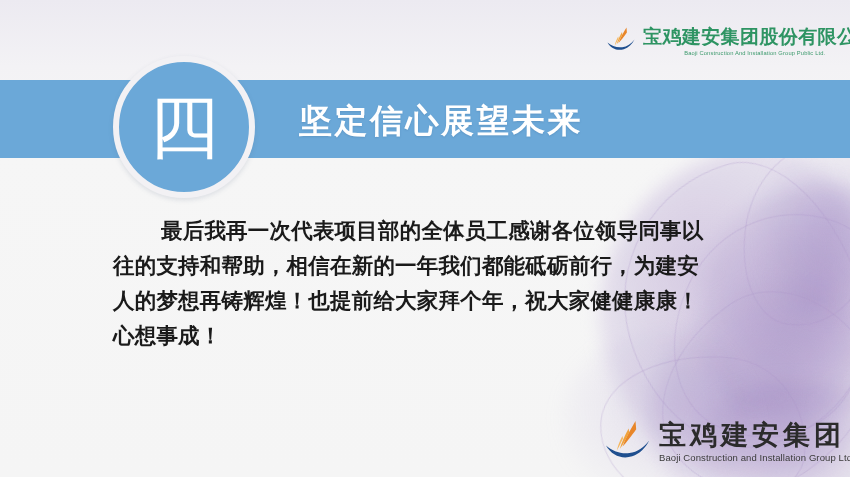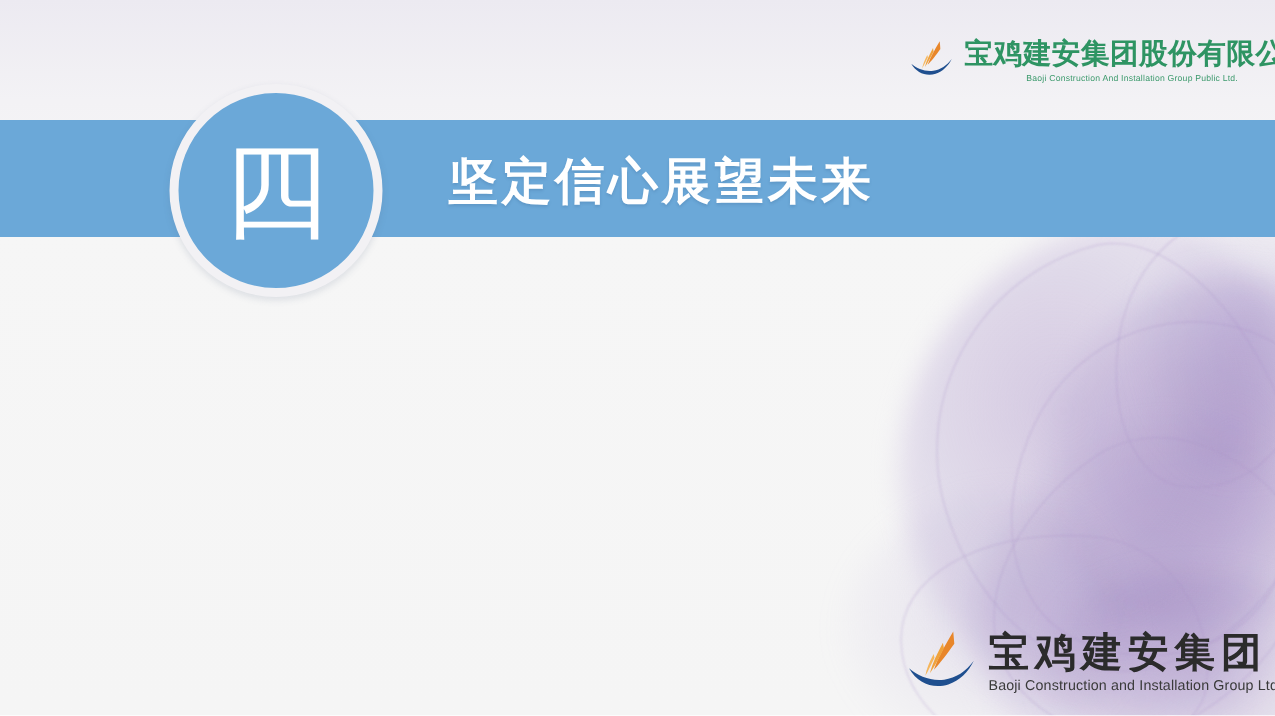--- a/index.html
+++ b/index.html
@@ -223,20 +223,26 @@
     </span>
   </div>
 
   <div class="banner"></div>
   <div class="banner-title">坚定信心展望未来</div>
 
   <div class="badge">
     <span class="badge-num">四</span>
   </div>
 
+  <div class="body-text">
+    <span class="ln">最后我再一次代表项目部的全体员工感谢各位领导同事以</span>
+    <span class="ln">往的支持和帮助，相信在新的一年我们都能砥砺前行，为建安</span>
+    <span class="ln">人的梦想再铸辉煌！也提前给大家拜个年，祝大家健健康康！</span>
+    <span class="ln">心想事成！</span>
+  </div>
 
   <div class="bottom-logo">
     <span class="logo-mark">
       <svg width="46" height="42" viewBox="0 0 46 42">
         <path d="M31.5 2.0 C26.8 10.0 21.5 19.0 18.6 27.5 C22.2 23.8 27.8 16.5 32.2 10.2 Z" fill="#e8862a"></path>
         <path d="M24.6 9.5 C20.8 16.6 17.5 23.4 15.9 29.8 C18.8 25.9 22.4 19.2 25.3 13.4 Z" fill="#f0a23c"></path>
         <path d="M18.4 17.0 C15.5 22.4 13.6 27.3 12.9 31.5 C14.9 28.2 17.1 23.4 19.0 19.5 Z" fill="#f5b65c"></path>
         <path d="M2.0 26.5 C7.6 36.4 18.0 40.6 28.2 37.3 C35.7 34.9 41.6 28.9 45.2 21.5 C40.0 28.6 33.2 33.1 25.4 34.1 C16.4 35.2 8.2 31.8 2.0 26.5 Z" fill="#1f4f8f"></path>
       </svg>
     </span>

